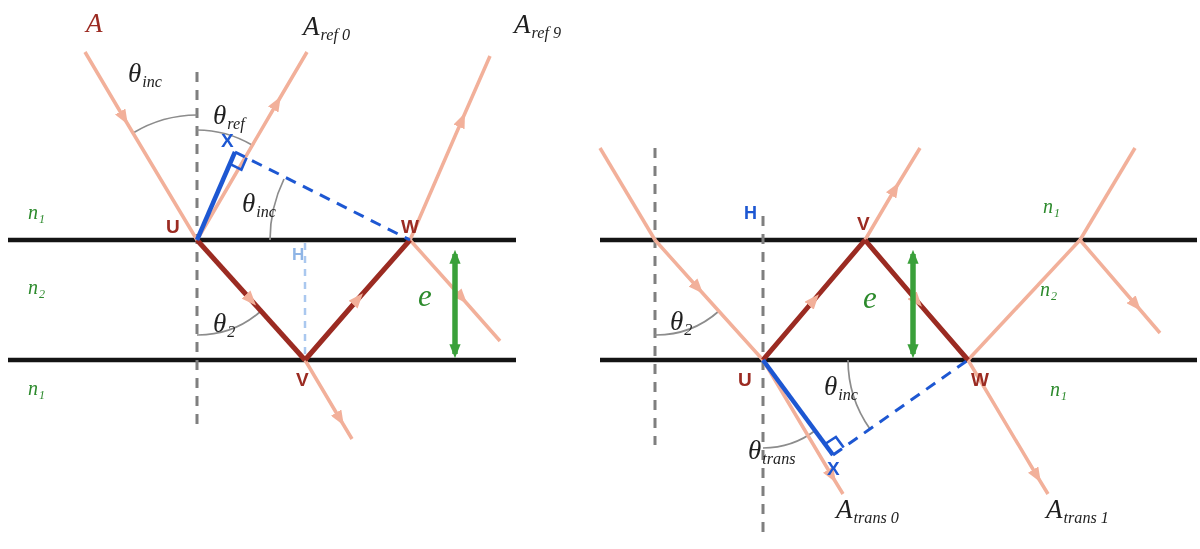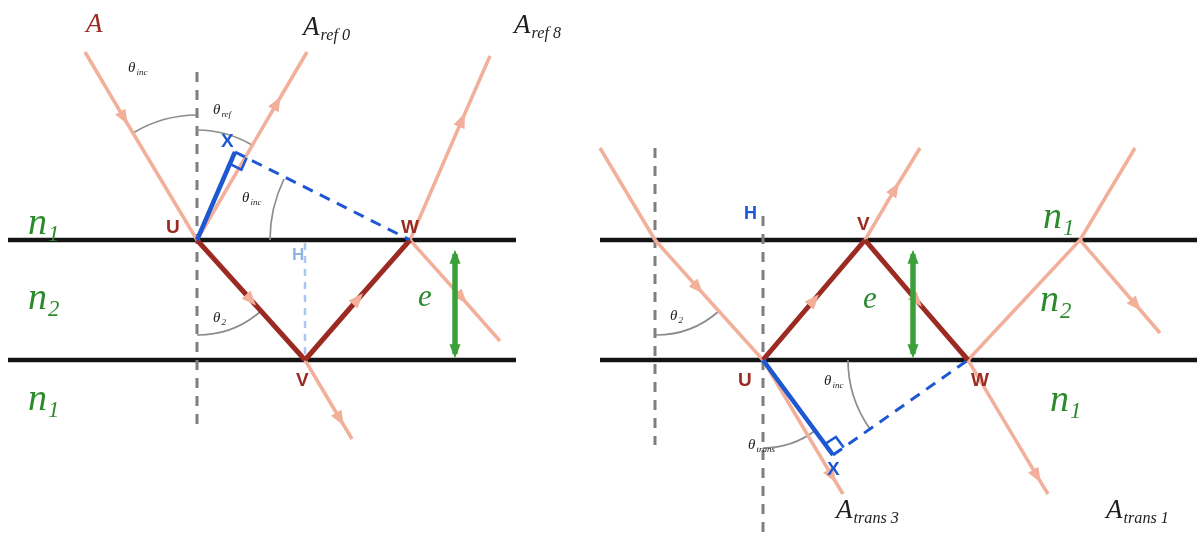--- a/index.html
+++ b/index.html
@@ -2,23 +2,23 @@
 <html style="--salmon: #f2b09a; --darkred: #9b2b22; --blue: #1d57d2; --lightblue: #aac8ef; --lightblue_label: #8fb5e6; --green: #2c8a2c; --green_arrow: #3aa03a; --gray: #7f7f7f; --ink: #141414; --arc: #8c8c8c; --label: #1f1f1f;"><head>
 <meta charset="utf-8">
 <style>
   html,body{margin:0;padding:0;background:#ffffff;}
   #stage{position:relative;width:1200px;height:549px;background:#ffffff;overflow:hidden;
          font-family:"Liberation Serif",serif;}
   svg{position:absolute;left:0;top:0;}
   .lbl{position:absolute;line-height:1;font-family:"Liberation Serif",serif;
        font-style:italic;color:var(--label);white-space:nowrap;}
   .lbl .sub{font-size:60%;position:relative;top:0.30em;margin-left:1px;}
-  .theta{font-size:15px;}
+  .theta{font-size:27px;}
   .bigA{font-size:27px;}
-  .nlbl{font-size:38px;color:var(--green);}
+  .nlbl{font-size:20px;color:var(--green);}
   .e-lbl{font-size:31px;color:var(--green);}
   .dr{color:var(--darkred);}
   .pt{position:absolute;line-height:1;font-family:"Liberation Sans",sans-serif;
       font-weight:700;font-style:normal;white-space:nowrap;}
   .pt-dr{color:var(--darkred);font-size:19px;}
   .pt-bl{color:var(--blue);font-size:19px;}
   .pt-bl2{color:var(--blue);font-size:18px;}
   .pt-lb{color:var(--lightblue_label);font-size:17px;}
 </style>
 </head>
@@ -86,21 +86,21 @@
     <path d="M833 455 L968 360" style="stroke:var(--blue);stroke-width:3;stroke-dasharray:11 8;fill:none"></path>
     <path d="M825 444 L835.9 436.9 L843.7 447.5" style="stroke:var(--blue);stroke-width:2.6;fill:none"></path>
 
     <path marker-start="url(#arr-g)" marker-end="url(#arr-g)" d="M913 254 L913 354" style="stroke:var(--green_arrow);stroke-width:5.5;fill:none"></path>
   </svg>
 
   <div class="lbl bigA dr" style="left:86px;top:10px"><span>A</span></div>
   <div class="lbl theta" style="left:128px;top:60px"><span>θ</span><span class="sub">inc</span></div>
   <div class="lbl theta" style="left:213px;top:102px"><span>θ</span><span class="sub">ref</span></div>
   <div class="lbl bigA" style="left:303px;top:13px"><span>A</span><span class="sub">ref 0</span></div>
-  <div class="lbl bigA" style="left:514px;top:11px"><span>A</span><span class="sub">ref 8</span></div>
+  <div class="lbl bigA" style="left:514px;top:11px"><span>A</span><span class="sub">ref 9</span></div>
   <div class="pt pt-bl" style="left:221px;top:131px"><span>X</span></div>
   <div class="lbl theta" style="left:242px;top:190px"><span>θ</span><span class="sub">inc</span></div>
   <div class="pt pt-dr" style="left:166px;top:217px"><span>U</span></div>
   <div class="pt pt-dr" style="left:401px;top:217px"><span>W</span></div>
   <div class="pt pt-lb" style="left:292px;top:246px"><span>H</span></div>
   <div class="lbl nlbl" style="left:28px;top:202px"><span>n</span><span class="sub">1</span></div>
   <div class="lbl nlbl" style="left:28px;top:277px"><span>n</span><span class="sub">2</span></div>
   <div class="lbl theta" style="left:213px;top:310px"><span>θ</span><span class="sub">2</span></div>
   <div class="pt pt-dr" style="left:296px;top:370px"><span>V</span></div>
   <div class="lbl nlbl" style="left:28px;top:378px"><span>n</span><span class="sub">1</span></div>
@@ -111,16 +111,16 @@
   <div class="lbl nlbl" style="left:1043px;top:196px"><span>n</span><span class="sub">1</span></div>
   <div class="lbl theta" style="left:670px;top:308px"><span>θ</span><span class="sub">2</span></div>
   <div class="lbl e-lbl" style="left:863px;top:282px"><span>e</span></div>
   <div class="lbl nlbl" style="left:1040px;top:279px"><span>n</span><span class="sub">2</span></div>
   <div class="pt pt-dr" style="left:738px;top:370px"><span>U</span></div>
   <div class="lbl theta" style="left:824px;top:373px"><span>θ</span><span class="sub">inc</span></div>
   <div class="pt pt-dr" style="left:971px;top:370px"><span>W</span></div>
   <div class="lbl nlbl" style="left:1050px;top:379px"><span>n</span><span class="sub">1</span></div>
   <div class="lbl theta" style="left:748px;top:437px"><span>θ</span><span class="sub">trans</span></div>
   <div class="pt pt-bl" style="left:827px;top:459px"><span>X</span></div>
-  <div class="lbl bigA" style="left:836px;top:496px"><span>A</span><span class="sub">trans 3</span></div>
-  <div class="lbl bigA" style="left:1106px;top:496px"><span>A</span><span class="sub">trans 1</span></div>
+  <div class="lbl bigA" style="left:836px;top:496px"><span>A</span><span class="sub">trans 0</span></div>
+  <div class="lbl bigA" style="left:1046px;top:496px"><span>A</span><span class="sub">trans 1</span></div>
 
 </div>
 
 </body></html>

